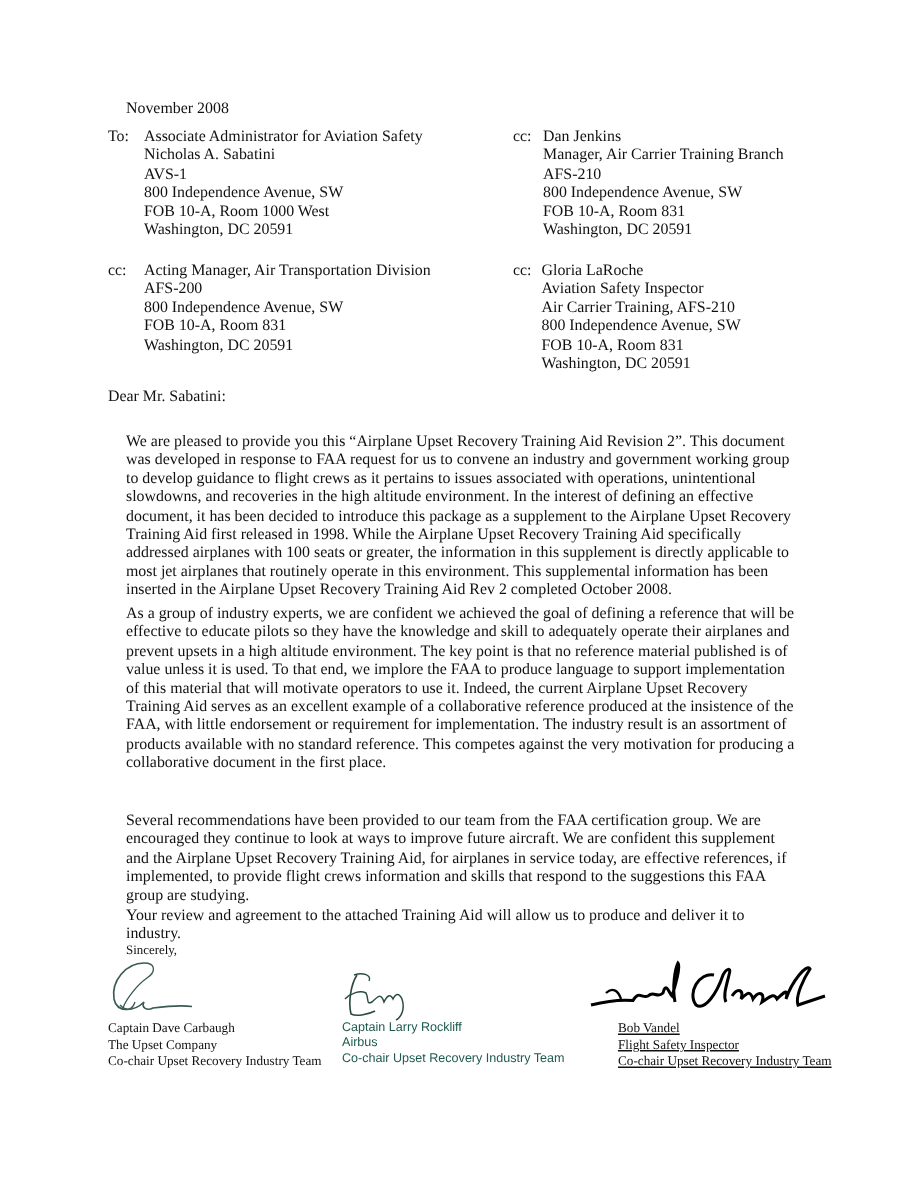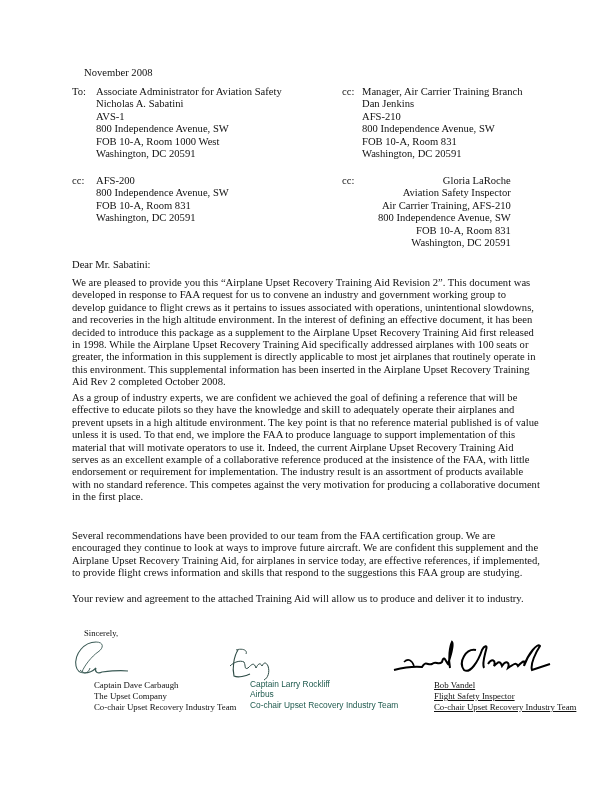--- a/index.html
+++ b/index.html
@@ -14,32 +14,32 @@
   .addr .lbl { position: absolute; left: 0; top: 0; }
   .addr .lines { position: absolute; top: 0; }
   .addr .lines div { white-space: nowrap; }
   .to-block { left: 72px; top: 86px; }
   .to-block .lines { left: 24px; }
   .cc1-block { left: 342px; top: 86px; }
   .cc1-block .lines { left: 20px; }
   .cc2-block { left: 72px; top: 175px; }
   .cc2-block .lines { left: 24px; }
   .cc3-block { left: 342px; top: 175px; }
-  .cc3-block .lines { left: 36px; text-align: right; }
+  .cc3-block .lines { left: 19px; }
   .salutation { left: 72px; top: 259px; }
   .body-text { position: absolute; left: 72px; width: 470px; }
-  .body-text p { margin: 0; text-align: left; }
+  .body-text p { margin: 12px; text-align: left; }
   .p1 { top: 277px; }
   .p2 { top: 392px; }
   .p3 { top: 530px; }
   .p4 { top: 593px; }
   .sincerely { left: 84px; top: 627px; font-size: 8.6px; }
   .sig { position: absolute; }
   .sig-block { position: absolute; font-size: 8.8px; line-height: 11px; white-space: nowrap; }
-  .sig-block div { white-space: nowrap; margin-left: 22px; }
+  .sig-block div { white-space: nowrap; }
   .s1 { left: 72px; top: 680px; }
   .s2 { left: 228px; top: 679px; font-family: "Liberation Sans", "DejaVu Sans", sans-serif; font-size: 8.4px; line-height: 10.4px; }
   .s3 { left: 412px; top: 680px; text-decoration: underline; }
 </style>
 </head>
 <body>
 
 <div class="abs date">November  2008</div>
 
 <div class="addr to-block">
@@ -50,32 +50,33 @@
     <div>AVS-1</div>
     <div>800 Independence Avenue, SW</div>
     <div>FOB 10-A, Room 1000 West</div>
     <div>Washington, DC 20591</div>
   </div>
 </div>
 
 <div class="addr cc1-block">
   <span class="lbl">cc:</span>
   <div class="lines">
+    <div>Dan Jenkins</div>
     <div>Manager, Air Carrier Training Branch</div>
-    <div>Dan Jenkins</div>
     <div>AFS-210</div>
     <div>800 Independence Avenue, SW</div>
     <div>FOB 10-A, Room 831</div>
     <div>Washington, DC 20591</div>
   </div>
 </div>
 
 <div class="addr cc2-block">
   <span class="lbl">cc:</span>
   <div class="lines">
+    <div>Acting Manager, Air Transportation Division</div>
     <div>AFS-200</div>
     <div>800 Independence Avenue, SW</div>
     <div>FOB 10-A, Room 831</div>
     <div>Washington, DC 20591</div>
   </div>
 </div>
 
 <div class="addr cc3-block">
   <span class="lbl">cc:</span>
   <div class="lines">

